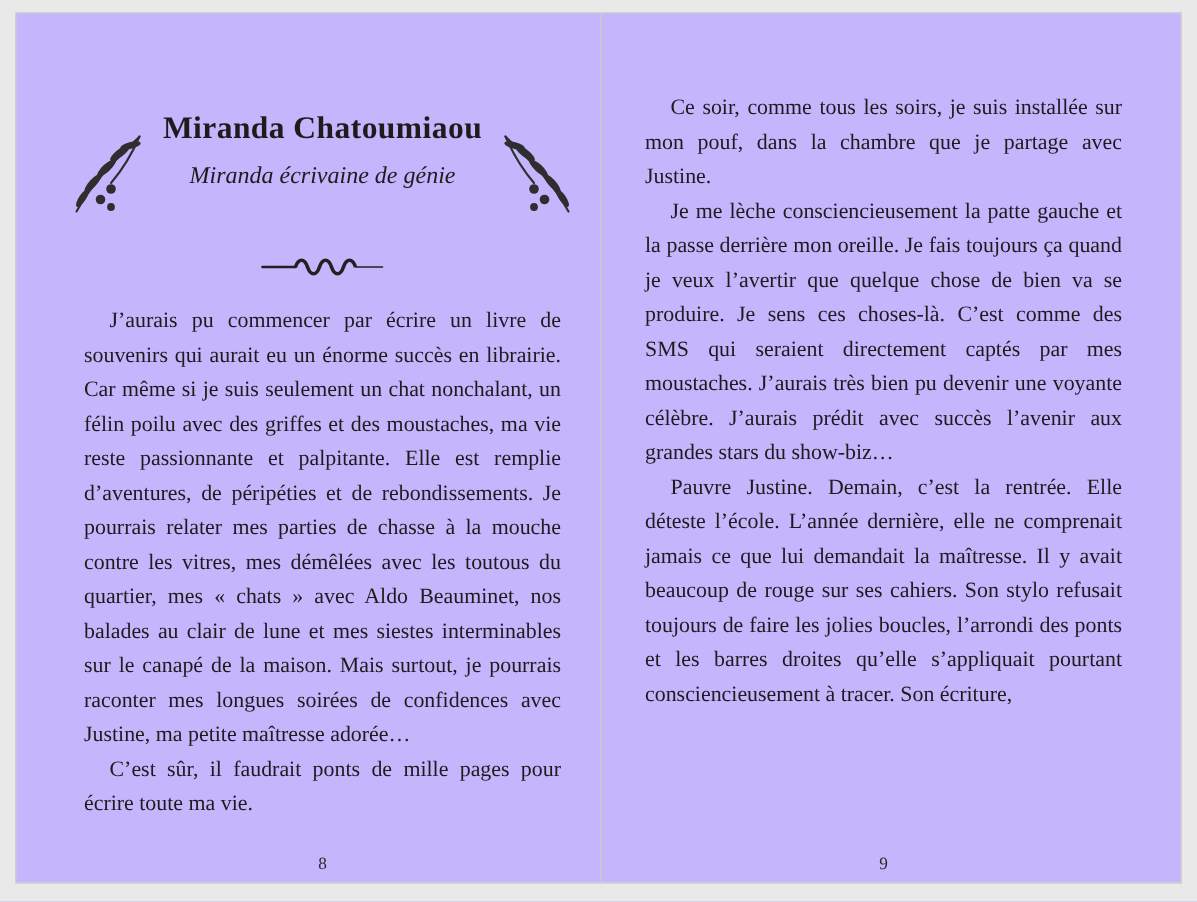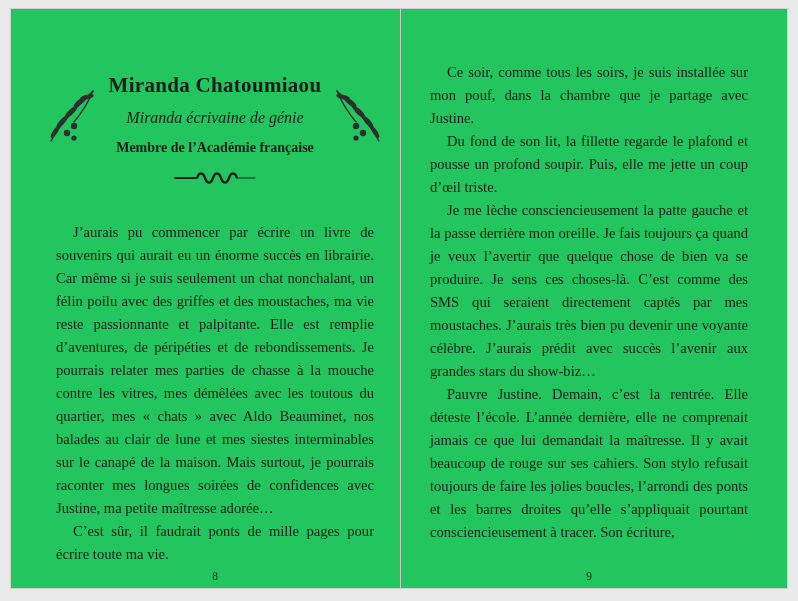--- a/index.html
+++ b/index.html
@@ -10,21 +10,21 @@
       position: relative;
       overflow: hidden;
       background: #e9e9e9;
       font-family: "Liberation Serif", serif;
       color: #1c1c1c;
     }
     .frame {
       position: absolute;
       left: 10px; top: 8px;
       width: 778px; height: 581px;
-      background: #22c55e;
+      background: #c4b5fd;
       border: 1px solid #d0d0d0;
     }
     .gutter {
       position: absolute;
       left: 389px; top: 0;
       width: 1px; height: 100%;
       background: #c9c9c9;
     }
     .chapter-header {
       position: absolute;
@@ -64,21 +64,21 @@
     .body-text {
       position: absolute;
       width: 318px;
       font-size: 14.6px;
       line-height: 23px;
       text-align: justify;
       hyphens: auto;
       -webkit-hyphens: auto;
     }
     .body-text p { margin: 0; text-indent: 17px; }
-    .left-body  { left: 45px;  top: 212px; }
+    .left-body  { left: 45px;  top: 194px; }
     .right-body { left: 419px; top: 52px; }
     .page-number {
       position: absolute;
       width: 318px;
       top: 561px;
       text-align: center;
       font-size: 11.5px;
       color: #2a2a2a;
     }
     .pn-left  { left: 45px; }
@@ -105,21 +105,20 @@
           <ellipse cx="19" cy="37" rx="8" ry="2.5" transform="rotate(-48 19 37)"></ellipse>
           <ellipse cx="12" cy="47" rx="7" ry="2.3" transform="rotate(-56 12 47)"></ellipse>
           <circle cx="31" cy="41" r="3.2"></circle>
           <circle cx="24" cy="48" r="3.2"></circle>
           <circle cx="31" cy="53" r="2.6"></circle>
         </g>
       </svg>
     </span>
     <h1 class="chapter-title">Miranda Chatoumiaou</h1>
     <div class="chapter-subtitle">Miranda écrivaine de génie</div>
-    <div class="chapter-byline">Membre de l’Académie française</div>
     <span class="laurel right">
       <svg width="54" height="62" viewBox="0 0 54 62">
         <g fill="none" stroke="#2e2e2e" stroke-width="1.4" stroke-linecap="round">
           <path d="M50 6 C38 18 20 34 8 56"></path>
           <path d="M50 6 C44 20 37 30 31 37"></path>
         </g>
         <g fill="#2e2e2e">
           <ellipse cx="44" cy="12" rx="7" ry="2.3" transform="rotate(-14 44 12)"></ellipse>
           <ellipse cx="37" cy="17" rx="8" ry="2.6" transform="rotate(-38 37 17)"></ellipse>
           <ellipse cx="28" cy="27" rx="8" ry="2.6" transform="rotate(-42 28 27)"></ellipse>
@@ -143,20 +142,19 @@
 
   <div class="body-text left-body">
     <p>J’aurais pu commencer par écrire un livre de souvenirs qui aurait eu un énorme succès en librairie. Car même si je suis seulement un chat nonchalant, un félin poilu avec des griffes et des moustaches, ma vie reste passionnante et palpitante. Elle est remplie d’aventures, de péripéties et de rebondissements. Je pourrais relater mes parties de chasse à la mouche contre les vitres, mes démêlées avec les toutous du quartier, mes « chats » avec Aldo Beauminet, nos balades au clair de lune et mes siestes interminables sur le canapé de la maison. Mais surtout, je pourrais raconter mes longues soirées de confidences avec Justine, ma petite maîtresse adorée…</p>
     <p>C’est sûr, il faudrait ponts de mille pages pour écrire toute ma vie.</p>
   </div>
 
   <div class="page-number pn-left">8</div>
 
   <div class="body-text right-body">
     <p>Ce soir, comme tous les soirs, je suis installée sur mon pouf, dans la chambre que je partage avec Justine.</p>
-    <p>Du fond de son lit, la fillette regarde le plafond et pousse un profond soupir. Puis, elle me jette un coup d’œil triste.</p>
     <p>Je me lèche consciencieusement la patte gauche et la passe derrière mon oreille. Je fais toujours ça quand je veux l’avertir que quelque chose de bien va se produire. Je sens ces choses-là. C’est comme des SMS qui seraient directement captés par mes moustaches. J’aurais très bien pu devenir une voyante célèbre. J’aurais prédit avec succès l’avenir aux grandes stars du show-biz…</p>
     <p>Pauvre Justine. Demain, c’est la rentrée. Elle déteste l’école. L’année dernière, elle ne comprenait jamais ce que lui demandait la maîtresse. Il y avait beaucoup de rouge sur ses cahiers. Son stylo refusait toujours de faire les jolies boucles, l’arrondi des ponts et les barres droites qu’elle s’appliquait pourtant consciencieusement à tracer. Son écriture,</p>
   </div>
 
   <div class="page-number pn-right">9</div>
 
 </div>
 
 </body></html>

